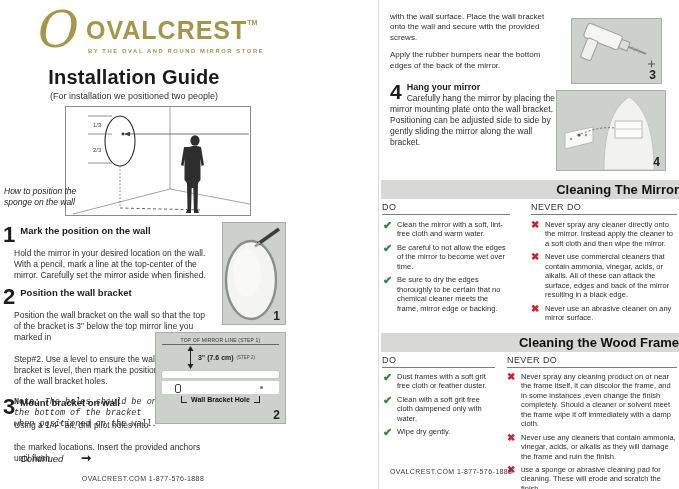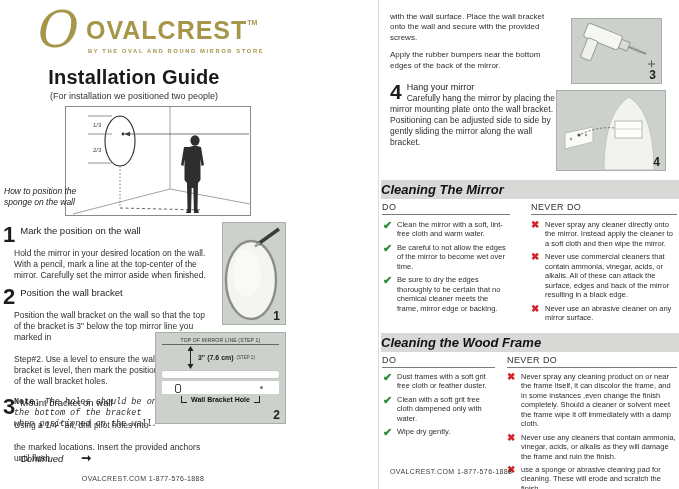--- a/index.html
+++ b/index.html
@@ -15,21 +15,21 @@
   .logo-tag{left:88px;top:48px;font-size:5.8px;letter-spacing:1.6px;color:#a5964a;font-weight:700;}
 
   
   .title-block{left:8px;top:66px;width:252px;text-align:center;}
   .pg-title{font-size:20px;font-weight:700;color:#1a1a1a;letter-spacing:0.2px;}
   .pg-sub{font-size:9px;color:#333;margin-top:2px;}
   .caption{left:4px;top:186px;width:74px;font-size:8.5px;font-style:italic;color:#222;line-height:1.3;}
 
   .step{font-size:8.5px;line-height:1.28;color:#2f2f2f;}
   .step-num{float:left;font-size:22px;line-height:22px;font-weight:700;color:#1d1d1d;margin:0 5px 0 0;}
-  .step-head{font-weight:400;font-size:9.5px;color:#1d1d1d;padding-top:1px;}
+  .step-head{font-weight:700;font-size:9.5px;color:#1d1d1d;padding-top:1px;}
   .step p{margin:11px;}
   .narrow{width:148px;}
   .notep{width:150px;font-family:Liberation Mono, monospace;}
   .notep i{font-style:italic;}
 
   .continued{left:20px;top:451px;width:220px;text-align:left;font-size:9.5px;font-style:italic;color:#222;}
   .cont-arrow{font-style:normal;font-weight:700;font-size:12px;margin-left:18px;}
   .footer{font-size:7px;color:#3a3a3a;letter-spacing:0.4px;}
   .footer-left{left:8px;top:475px;width:270px;text-align:center;}
   .footer-right{left:390px;top:468px;}
@@ -55,21 +55,21 @@
   .f2-corn-l{width:5px;height:6px;border-left:1px solid #222;border-bottom:1px solid #222;}
   .f2-corn-r{width:5px;height:6px;border-right:1px solid #222;border-bottom:1px solid #222;}
 
   
   .rp-text{left:390px;top:12px;width:170px;font-size:8px;line-height:1.3;color:#2f2f2f;}
   .rp-text p{margin:0 0 7px 0;}
   .step4 .step-num{font-size:21px;line-height:21px;}
   .step4 .step-head{font-size:9px;}
 
   .banner{left:381px;width:298px;height:19px;background:#d8d8d6;color:#111;
-          font-size:13px;font-weight:700;text-align:left;line-height:19px;font-style:italic;}
+          font-size:13px;font-weight:700;text-align:right;line-height:19px;}
   .col-head{font-size:9px;color:#333;letter-spacing:0.4px;border-bottom:1.5px solid #7c7c7a;padding-bottom:2px;}
   .clean-list{font-size:7.5px;line-height:1.26;color:#2f2f2f;}
   .clean-item{display:flex;gap:3px;margin-bottom:4px;}
   .ck{flex:0 0 11px;color:#2e8b3a;font-size:11px;line-height:10px;font-weight:700;}
   .xk{flex:0 0 11px;color:#d42027;font-size:10px;line-height:10px;font-weight:700;}
 </style>
 </head>
 <body>
 
 <div id="page">

